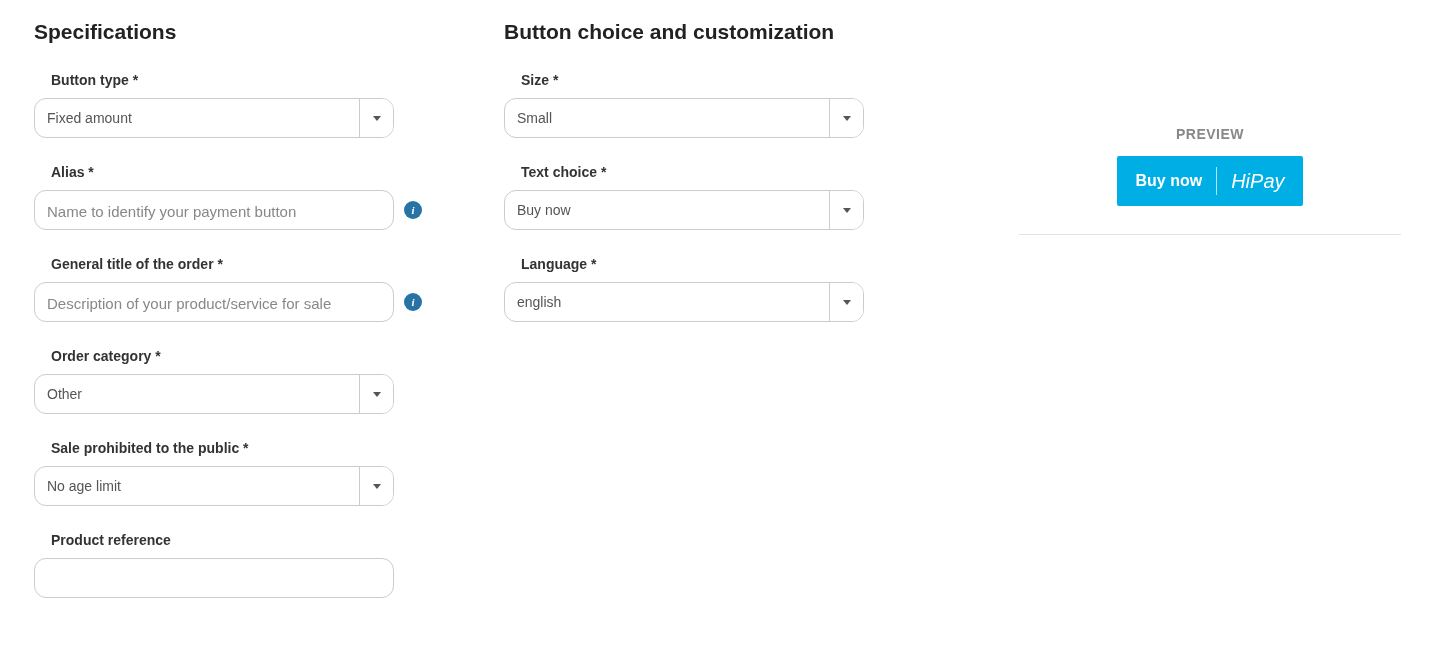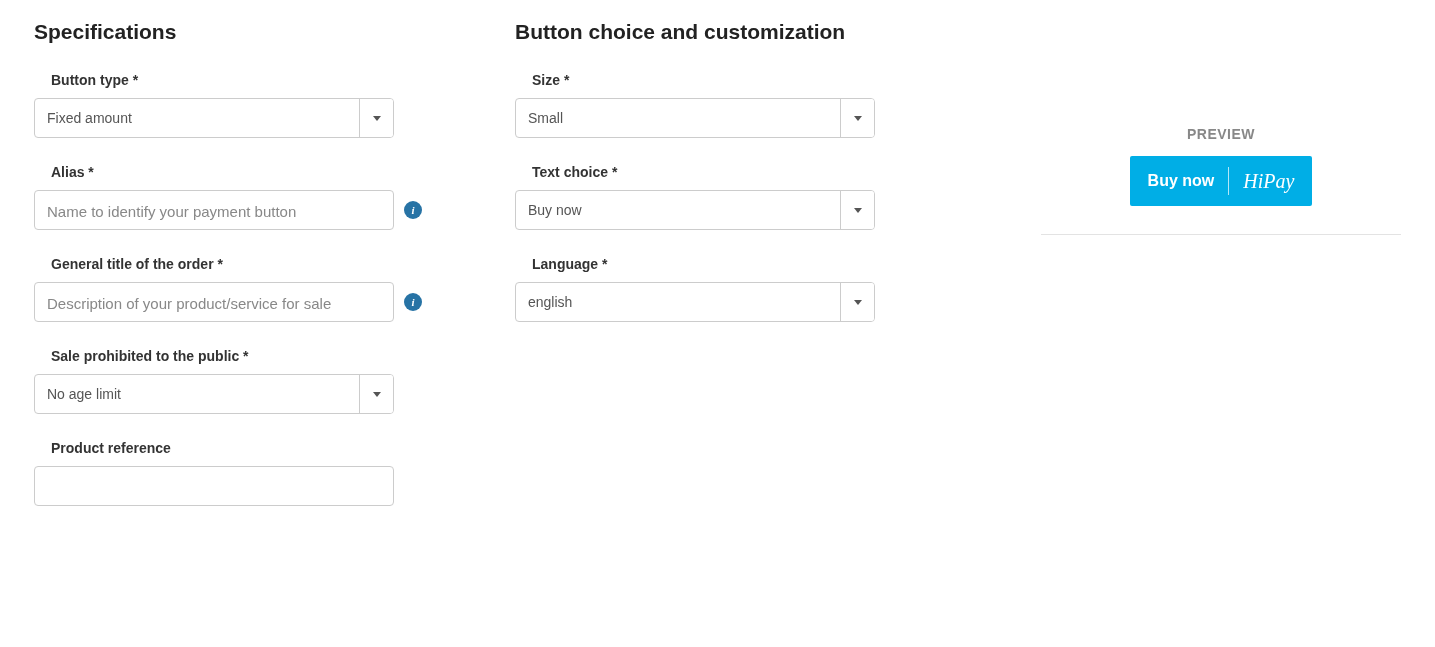--- a/index.html
+++ b/index.html
@@ -5,21 +5,21 @@
   * { box-sizing: border-box; margin: 0; padding: 0; }
   body {
     font-family: Arial, Helvetica, sans-serif;
     background: #fff;
     color: #333;
     width: 1435px;
     padding: 20px 34px;
   }
   .container {
     display: flex;
-    gap: 51px;
+    gap: 40px;
   }
   .col {
     flex: 0 0 auto;
   }
   .col-left { width: 430px; }
   .col-mid  { width: 395px; }
   .col-right { flex: 1; padding-left: 80px; }
 
   h2 {
     font-size: 21px;
@@ -41,21 +41,21 @@
   }
   .field-row {
     display: flex;
     align-items: center;
     gap: 10px;
   }
 
   .select-wrap, .input-wrap {
     display: flex;
     border: 1px solid #ccc;
-    border-radius: 4px;
+    border-radius: 12px;
     overflow: hidden;
     height: 40px;
     background: #fff;
   }
   .select-value, .text-input {
     flex: 1;
     padding: 0 12px;
     font-size: 14px;
     color: #555;
     border: none;
@@ -127,21 +127,21 @@
     font-weight: 600;
     border-radius: 2px;
     cursor: pointer;
   }
   .buy-divider {
     width: 1px;
     height: 28px;
     background: rgba(255,255,255,0.7);
   }
   .hipay-logo {
-    font-family: Liberation Serif, serif;
+    font-family: Liberation Sans, sans-serif;
     font-style: italic;
     font-size: 20px;
     font-weight: 400;
   }
   .hr {
     border: none;
     border-top: 1px solid #e3e3e3;
     margin-top: 2px;
   }
 </style>
@@ -176,20 +176,29 @@
     <div class="field">
       <label class="field-label">General title of the order *</label>
       <div class="field-row">
         <div class="input-wrap w-360">
           <input type="text" class="text-input" placeholder="Description of your product/service for sale" style="">
         </div>
         <span class="info-icon">i</span>
       </div>
     </div>
 
+    <div class="field">
+      <label class="field-label">Order category *</label>
+      <div class="select-wrap w-360">
+        <div class="select-value">Other</div>
+        <div class="caret-btn">
+            <span class="caret"></span>
+          </div>
+      </div>
+    </div>
 
     <div class="field">
       <label class="field-label">Sale prohibited to the public *</label>
       <div class="select-wrap w-360">
         <div class="select-value">No age limit</div>
         <div class="caret-btn">
             <span class="caret"></span>
           </div>
       </div>
     </div>

